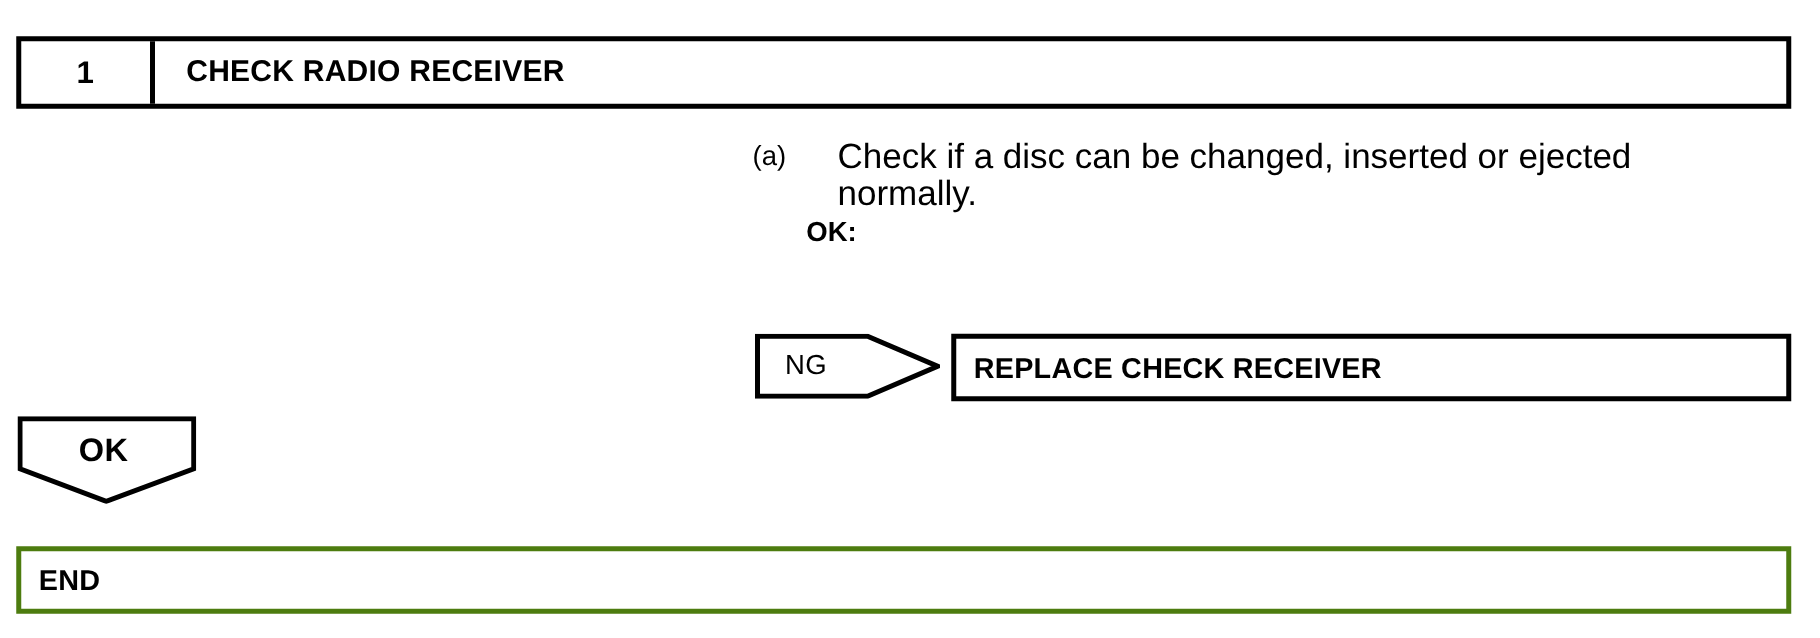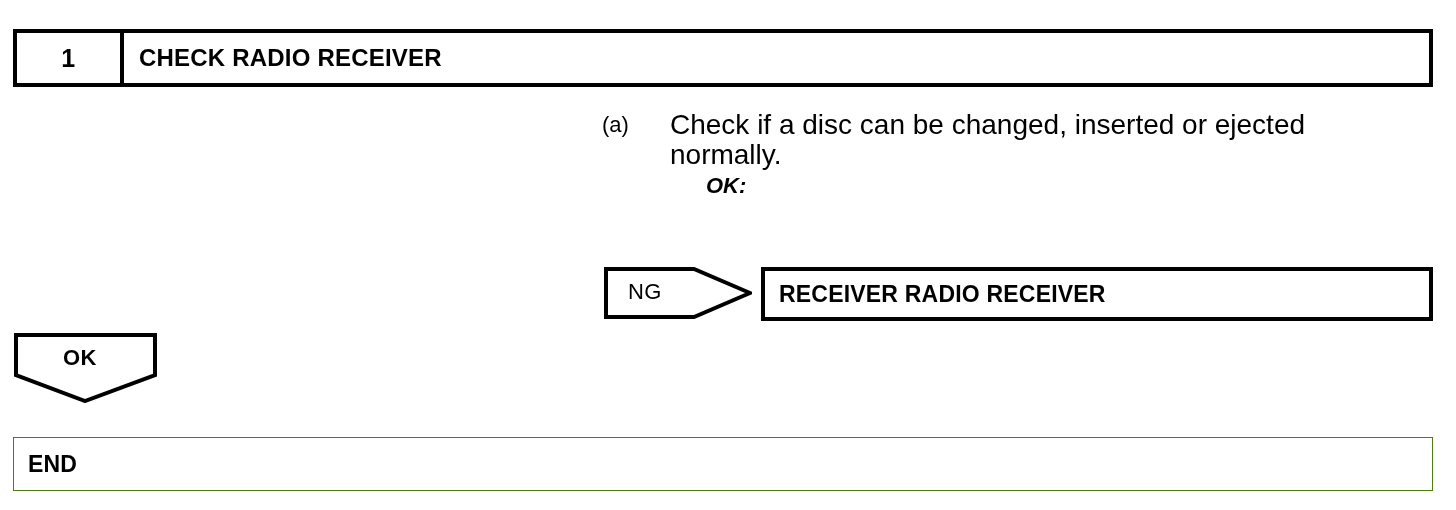--- a/index.html
+++ b/index.html
@@ -41,21 +41,21 @@
     align-items: center;
     justify-content: center;
     font-size: 25px;
     font-weight: bold;
     letter-spacing: 0.5px;
   }
   .step-title-cell {
     flex: 1 1 auto;
     display: flex;
     align-items: center;
-    padding-left: 15px;
+    padding-left: 25px;
     font-size: 24px;
     font-weight: bold;
     letter-spacing: 0.2px;
   }
 
   
   .procedure {
     position: absolute;
     left: 602px;
     top: 110px;
@@ -71,25 +71,24 @@
     line-height: 30px;
     font-weight: normal;
   }
   .proc-text {
     flex: 1 1 auto;
     font-size: 28px;
     line-height: 30px;
     font-weight: normal;
   }
   .proc-result-label {
-    margin-left: 104px;
+    margin-left: 43px;
     font-size: 22px;
     line-height: 32px;
     font-weight: bold;
-    font-style: italic;
   }
   .proc-result-value {
     margin-left: 89px;
     font-size: 22px;
     line-height: 32px;
     font-weight: bold;
   }
 
   
   .ng-arrow {
@@ -140,33 +139,33 @@
   }
   .ok-arrow svg {
     display: block;
     width: 143px;
     height: 70px;
   }
   .ok-label {
     position: absolute;
     left: 63px;
     top: 345px;
-    font-size: 22px;
+    font-size: 26px;
     font-weight: bold;
     letter-spacing: 0.3px;
   }
 
   
   .end-box {
     position: absolute;
     left: 13px;
     top: 437px;
     width: 1420px;
     height: 54px;
-    border: 1px solid #4d7c0f;
+    border: 4px solid #4d7c0f;
     box-sizing: border-box;
     display: flex;
     align-items: center;
     padding-left: 14px;
     font-size: 23px;
     font-weight: bold;
     letter-spacing: 0.2px;
   }
 </style>
 </head>
@@ -187,21 +186,21 @@
     <div class="proc-result-label">OK:</div>
   </div>
 
   <div class="ng-arrow">
     <svg viewBox="0 0 148 52" xmlns="http://www.w3.org/2000/svg">
       <polygon points="2,2 90,2 146,26 90,50 2,50" fill="#ffffff" stroke="#000000" stroke-width="4" stroke-linejoin="miter"></polygon>
     </svg>
   </div>
   <div class="ng-label">NG</div>
 
-  <div class="replace-box">RECEIVER RADIO RECEIVER</div>
+  <div class="replace-box">REPLACE CHECK RECEIVER</div>
 
   <div class="ok-arrow">
     <svg viewBox="0 0 143 70" xmlns="http://www.w3.org/2000/svg">
       <polygon points="2,2 141,2 141,42 71,68 2,42" fill="#ffffff" stroke="#000000" stroke-width="4" stroke-linejoin="miter"></polygon>
     </svg>
   </div>
   <div class="ok-label">OK</div>
 
   <div class="end-box">END</div>
 

